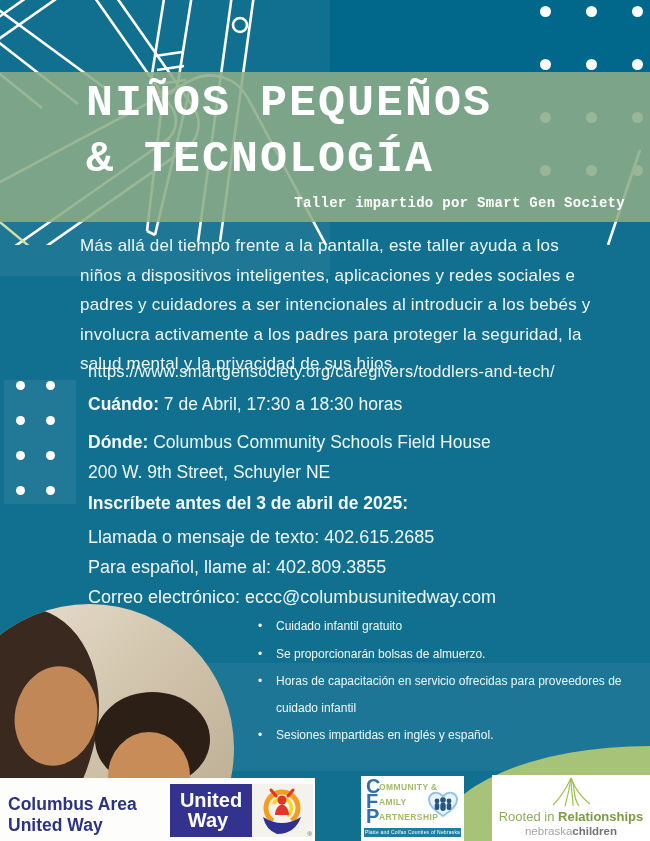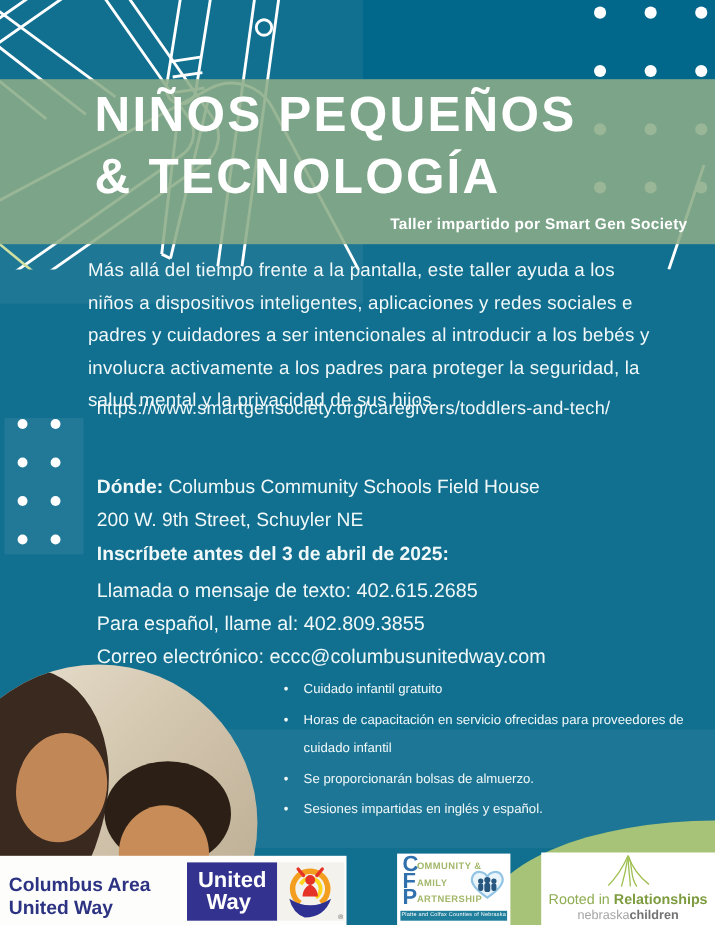--- a/index.html
+++ b/index.html
@@ -17,21 +17,21 @@
   .deco-svg { position:absolute; left:0; top:0; width:650px; height:245px; z-index:1; }
   
   .dots-tr { position:absolute; left:540px; top:6px; z-index:1; display:grid;
              grid-template-columns:repeat(3,46px); grid-auto-rows:53px; }
   .dots-tr span { width:11px; height:11px; border-radius:50%; background:#fff; }
   .dots-left { position:absolute; left:16px; top:381px; z-index:1; display:grid;
              grid-template-columns:repeat(2,30px); grid-auto-rows:35px; }
   .dots-left span { width:9px; height:9px; border-radius:50%; background:#fff; }
   
   .band { position:absolute; left:0; top:72px; width:650px; height:150px;
-          background:rgba(139,172,135,0.88); z-index:2; }
+          background:rgba(139,172,135,0.88); z-index:2;font-family:Liberation Mono, monospace; }
   .title { position:absolute; left:86px; top:4px; color:#fff; font-weight:bold;
            font-size:45px; line-height:56px; letter-spacing:2px; white-space:nowrap;}
   .subtitle { position:absolute; right:25px; top:123px; color:#fff; font-weight:bold;
            font-size:14px; letter-spacing:0.3px; }
   
   .content { position:absolute; left:0; top:0; width:650px; height:841px; z-index:3; color:#f0f8f8; }
   .para { position:absolute; left:80px; top:231px; font-size:17px; line-height:29.5px; letter-spacing:0.2px; }
   .url  { position:absolute; left:88px; top:362px; font-size:16.5px; letter-spacing:0.2px; }
   .when { position:absolute; left:88px; top:394px; font-size:17.5px; }
   .where{ position:absolute; left:88px; top:427px; font-size:17.5px; line-height:30px; }
@@ -154,40 +154,44 @@
     <div class="para">
       <div>Más allá del tiempo frente a la pantalla, este taller ayuda a los</div>
       <div>niños a dispositivos inteligentes, aplicaciones y redes sociales e</div>
       <div>padres y cuidadores a ser intencionales al introducir a los bebés y</div>
       <div>involucra activamente a los padres para proteger la seguridad, la</div>
       <div>salud mental y la privacidad de sus hijos.</div>
     </div>
 
     <div class="url">https://www.smartgensociety.org/caregivers/toddlers-and-tech/</div>
 
+    <div class="when">
+      <span class="lbl">Cuándo:</span>
+      <span>7 de Abril, 17:30 a 18:30 horas</span>
+    </div>
 
     <div class="where">
       <div>
         <span class="lbl">Dónde:</span>
         <span>Columbus Community Schools Field House</span>
       </div>
       <div>200 W. 9th Street, Schuyler NE</div>
     </div>
 
     <div class="reg-head">Inscríbete antes del 3 de abril de 2025:</div>
     <div class="reg-lines">
       <div>Llamada o mensaje de texto: 402.615.2685</div>
       <div>Para español, llame al: 402.809.3855</div>
       <div>Correo electrónico: eccc@columbusunitedway.com</div>
     </div>
 
     <ul class="bullets">
       <li>Cuidado infantil gratuito</li>
+      <li>Se proporcionarán bolsas de almuerzo.</li>
       <li>Horas de capacitación en servicio ofrecidas para proveedores de cuidado infantil</li>
-      <li>Se proporcionarán bolsas de almuerzo.</li>
       <li>Sesiones impartidas en inglés y español.</li>
     </ul>
   </div>
 
   <div class="photo">
     <div class="p-hair-mom"></div>
     <div class="p-face-mom"></div>
     <div class="p-shirt-mom"></div>
     <div class="p-hair-kid"></div>
     <div class="p-face-kid"></div>

